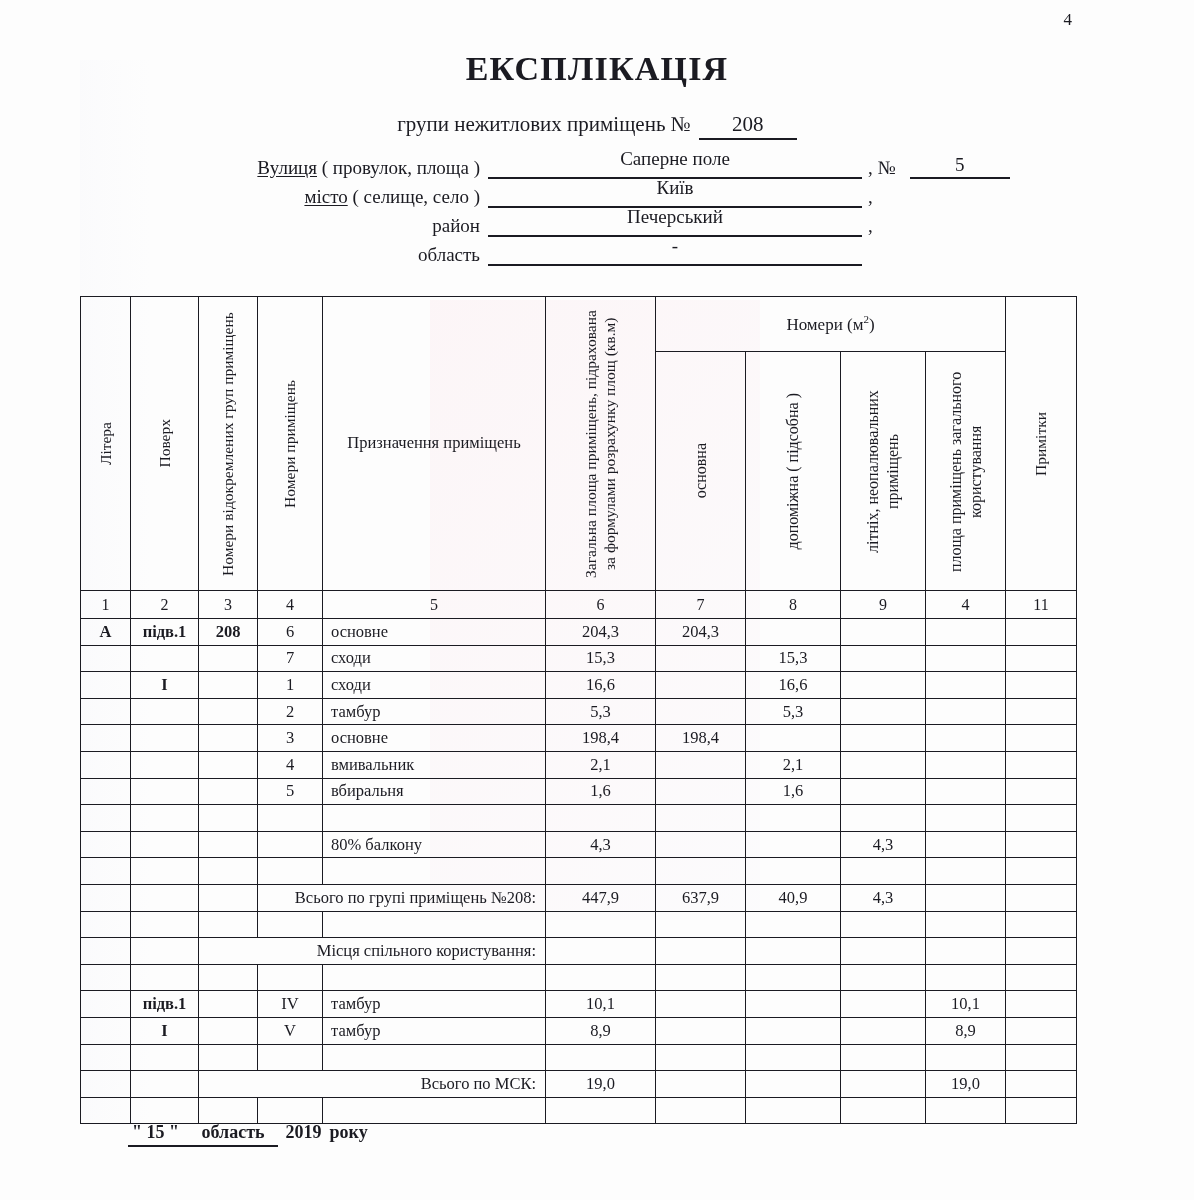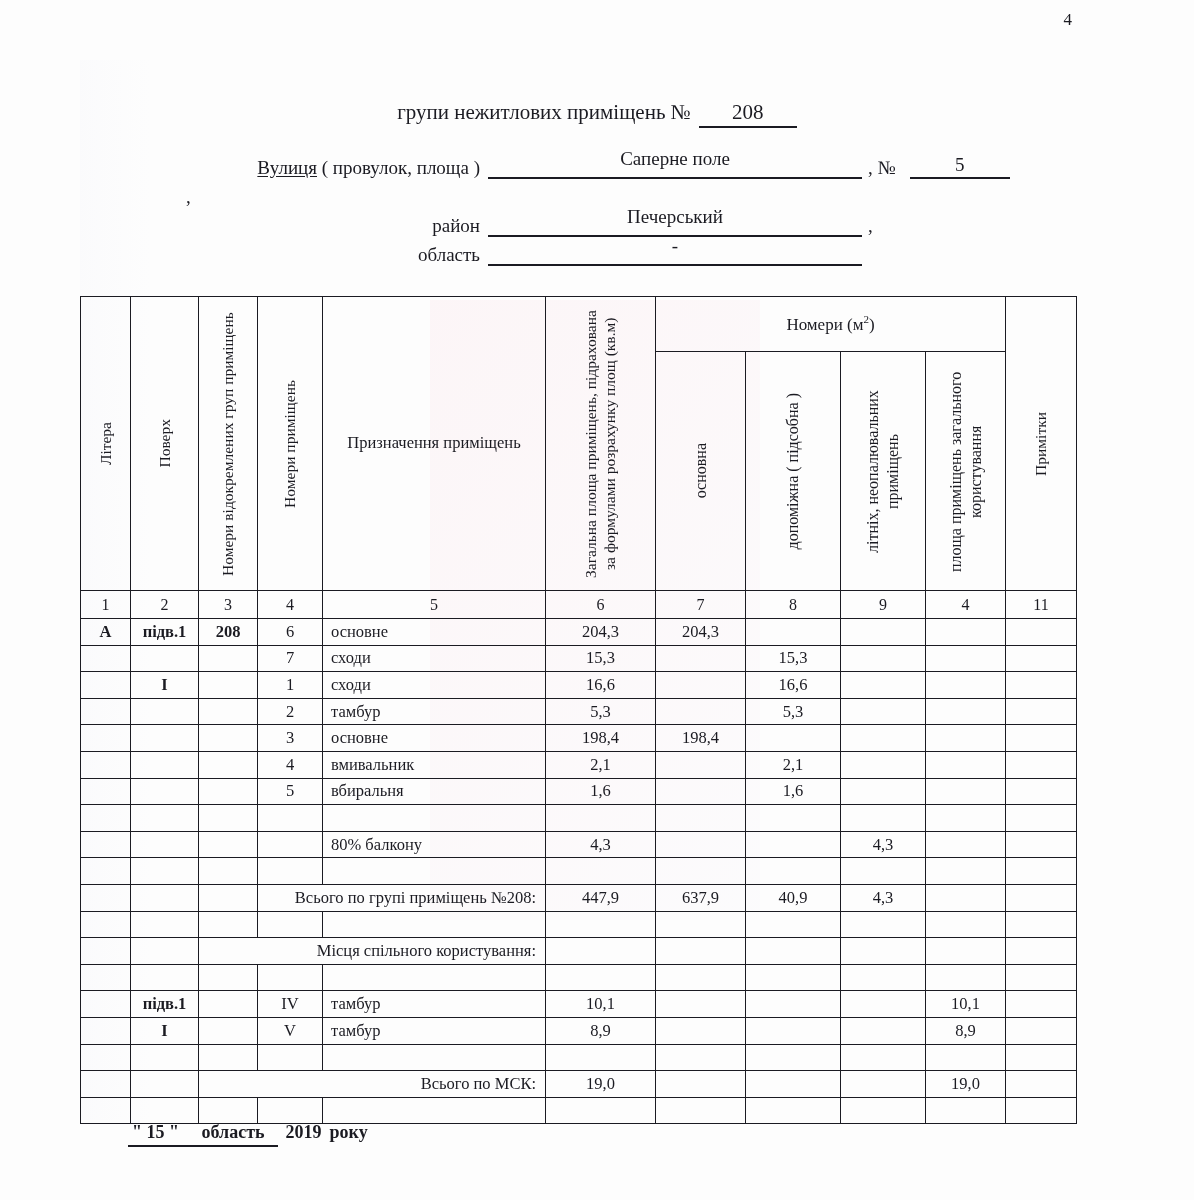--- a/index.html
+++ b/index.html
@@ -50,21 +50,21 @@
     position: absolute;
     top: 50px;
     left: 0; right: 0;
     text-align: center;
     font-size: 34px;
     font-weight: bold;
     letter-spacing: 1.2px;
   }
   .doc-subtitle {
     position: absolute;
-    top: 100px;
+    top: 112px;
     left: 0; right: 0;
     text-align: center;
     font-size: 21px;
   }
   .doc-subtitle .blank {
     display: inline-block;
     min-width: 86px;
     border-bottom: 2px solid #1b1b22;
     text-align: center;
     margin-left: 8px;
@@ -207,33 +207,36 @@
 </style>
 </head>
 <body>
 
 <div class="page">
   <div class="scan-tint"></div>
   <div class="scan-tint2"></div>
 
   <div class="page-number">4</div>
 
+  <div class="doc-title">ЕКСПЛІКАЦІЯ</div>
 
   <div class="doc-subtitle">
     <span>групи нежитлових приміщень №</span><span class="blank">208</span>
   </div>
 
   <div class="addr">
     <div class="addr-row">
       <div class="addr-label"><span class="u">Вулиця</span><span> ( провулок, площа )</span></div>
       <div class="addr-line">Саперне поле</div>
       <div class="addr-no">, №</div>
       <div class="addr-num-line">5</div>
     </div>
     <div class="addr-row">
+      <div class="addr-label"><span class="u">місто</span><span> ( селище, село )</span></div>
+      <div class="addr-line">Київ</div>
       <div class="addr-comma">,</div>
     </div>
     <div class="addr-row">
       <div class="addr-label"><span>район</span></div>
       <div class="addr-line">Печерський</div>
       <div class="addr-comma">,</div>
     </div>
     <div class="addr-row">
       <div class="addr-label"><span>область</span></div>
       <div class="addr-line">-</div>

